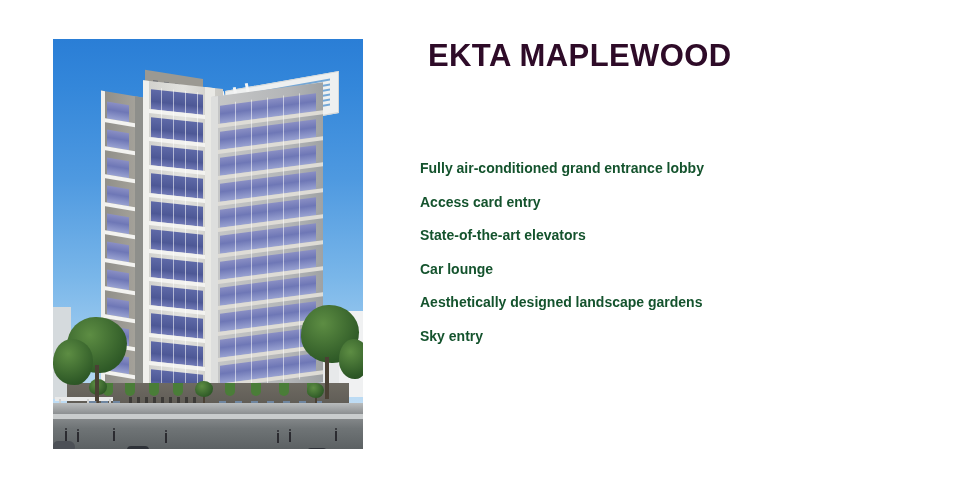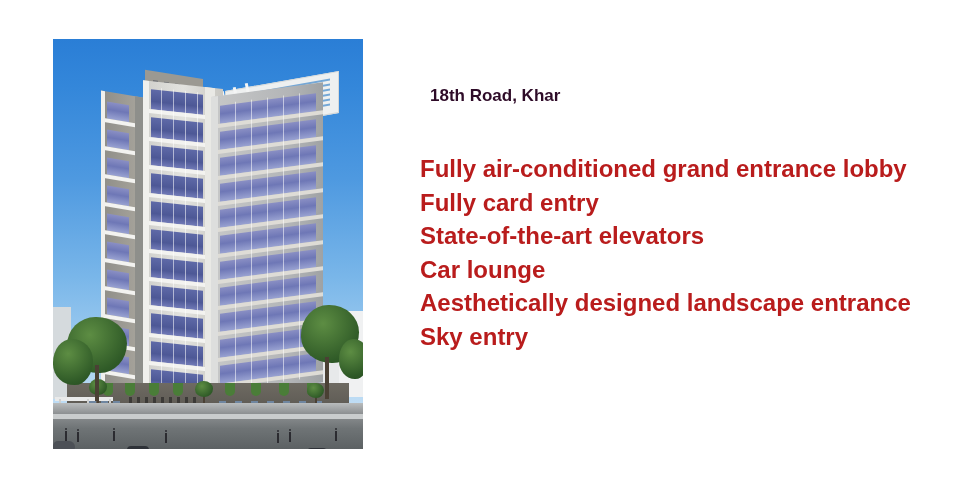--- a/index.html
+++ b/index.html
@@ -133,21 +133,21 @@
   }
   #subtitle{
     position:absolute;left:10px;top:86px;
     font-size:17px;font-weight:bold;color:#2e0b28;white-space:nowrap;
   }
   #features{
     position:absolute;left:0;top:152px;width:540px;
     list-style:none;margin:0;padding:0;
   }
   #features li{
-    font-size:24px;font-weight:bold;color:#b91c1c;
+    font-size:14px;font-weight:bold;color:#14532d;
     line-height:33.5px;white-space:nowrap;
   }
 </style>
 </head>
 <body>
 
 <div id="page">
 
   <div id="render-frame">
     <div id="sky"></div>
@@ -368,26 +368,26 @@
     <div class="person" style="left:224px;top:394px;"></div>
     <div class="person-h" style="left:224px;top:391px;"></div>
     <div class="person" style="left:236px;top:393px;"></div>
     <div class="person-h" style="left:236px;top:390px;"></div>
     <div class="person" style="left:282px;top:392px;"></div>
     <div class="person-h" style="left:282px;top:389px;"></div>
   </div>
 
   <div id="info">
 
-
-    <div id="subtitle">18th Road, Khar</div>
+    <div id="title">EKTA MAPLEWOOD</div>
+
 
     <ul id="features">
       <li>Fully air-conditioned grand entrance lobby</li>
-      <li>Fully card entry</li>
+      <li>Access card entry</li>
       <li>State-of-the-art elevators</li>
       <li>Car lounge</li>
-      <li>Aesthetically designed landscape entrance</li>
+      <li>Aesthetically designed landscape gardens</li>
       <li>Sky entry</li>
     </ul>
   </div>
 
 </div>
 
 </body></html>

